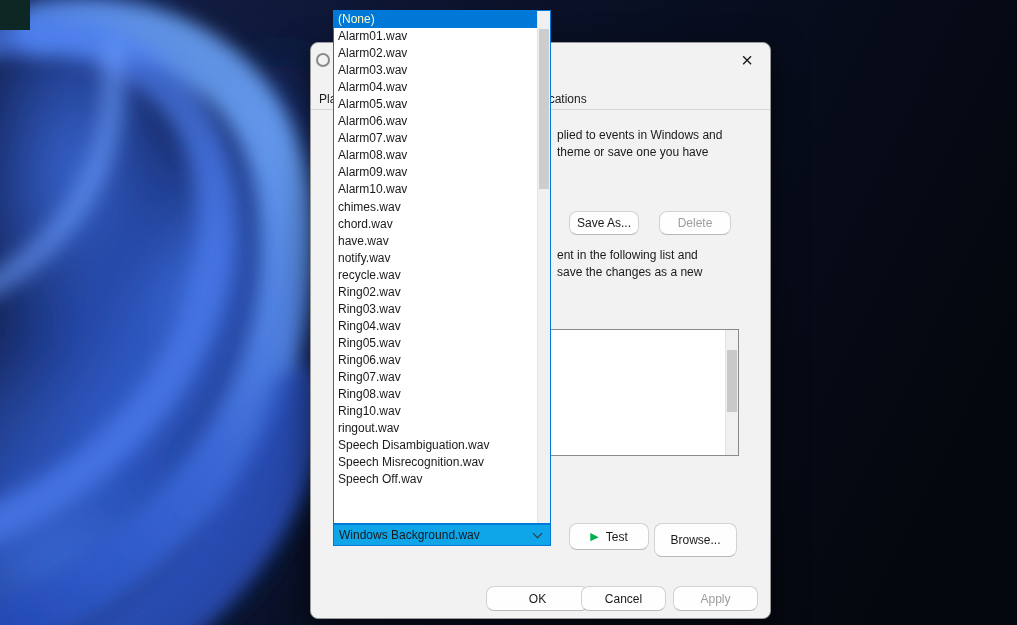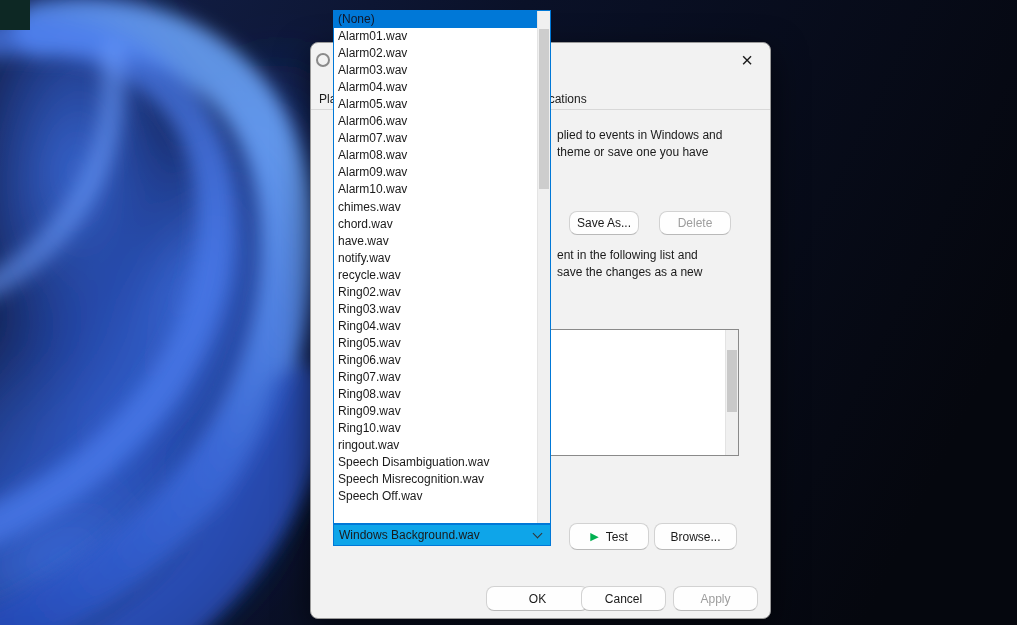--- a/index.html
+++ b/index.html
@@ -49,21 +49,21 @@
     border: 1px solid #d2d2d2; border-bottom-color: #b9b9b9;
     border-radius: 8px;
     font-size: 12px; color: #1a1a1a; font-family: inherit;
     display: flex; align-items: center; justify-content: center;
     cursor: pointer;
   }
   .btn.disabled { color: #9d9d9d; }
   .save-as { left: 258px; top: 168px; width: 70px; height: 24px; }
   .delete  { left: 348px; top: 168px; width: 72px; height: 24px; }
   .test    { left: 258px; top: 480px; width: 80px; height: 27px; gap: 7px; }
-  .browse  { left: 343px; top: 480px; width: 83px; height: 27px; }
+  .browse  { left: 343px; top: 480px; width: 83px; height: 34px; }
   .ok      { left: 175px; top: 543px; width: 103px; height: 25px; }
   .cancel  { left: 270px; top: 543px; width: 85px; height: 25px; }
   .apply   { left: 362px; top: 543px; width: 85px; height: 25px; }
   .play-icon { color: #00b050; font-size: 11px; line-height: 1; }
 
   .listbox {
     position: absolute; left: 150px; top: 286px; width: 278px; height: 127px;
     background: #fff; border: 1px solid #8a8a8a;
   }
   .lb-scroll {
@@ -75,21 +75,21 @@
   
   .dropdown-open {
     position: absolute; left: 333px; top: 10px; width: 218px; height: 514px;
     background: #fff; border: 1px solid #0078d7; z-index: 50;
   }
   .dd-list { position: absolute; left: 0; top: 0; right: 13px; bottom: 0; overflow: hidden; }
   .dd-item {
     height: 17.06px; line-height: 17.06px; padding-left: 4px;
     font-size: 12px; color: #1a1a1a; white-space: nowrap; cursor: pointer;
   }
-  .dd-item.highlighted { background: #0078d7; color: #0f172a; }
+  .dd-item.highlighted { background: #0078d7; color: #fef9c3; }
   .dd-scroll {
     position: absolute; right: 0; top: 0; bottom: 0; width: 13px;
     background: #f0f0f0; border-left: 1px solid #e4e4e4; cursor: pointer;
   }
   .dd-thumb { position: absolute; left: 1px; right: 1px; top: 18px; height: 160px; background: #cdcdcd; }
 
   
   .combo {
     position: absolute; left: 333px; top: 524px; width: 218px; height: 22px;
     background: #0ea5e9; border: 1px solid #0078d7; z-index: 50;
@@ -199,21 +199,20 @@
         <div class="dd-item">have.wav</div>
         <div class="dd-item">notify.wav</div>
         <div class="dd-item">recycle.wav</div>
         <div class="dd-item">Ring02.wav</div>
         <div class="dd-item">Ring03.wav</div>
         <div class="dd-item">Ring04.wav</div>
         <div class="dd-item">Ring05.wav</div>
         <div class="dd-item">Ring06.wav</div>
         <div class="dd-item">Ring07.wav</div>
         <div class="dd-item">Ring08.wav</div>
-        <div class="dd-item">Ring09.wav</div>
         <div class="dd-item">Ring10.wav</div>
         <div class="dd-item">ringout.wav</div>
         <div class="dd-item">Speech Disambiguation.wav</div>
         <div class="dd-item">Speech Misrecognition.wav</div>
         <div class="dd-item">Speech Off.wav</div>
       </div>
     <div class="dd-scroll">
       <div class="dd-thumb"></div>
     </div>
   </div>

